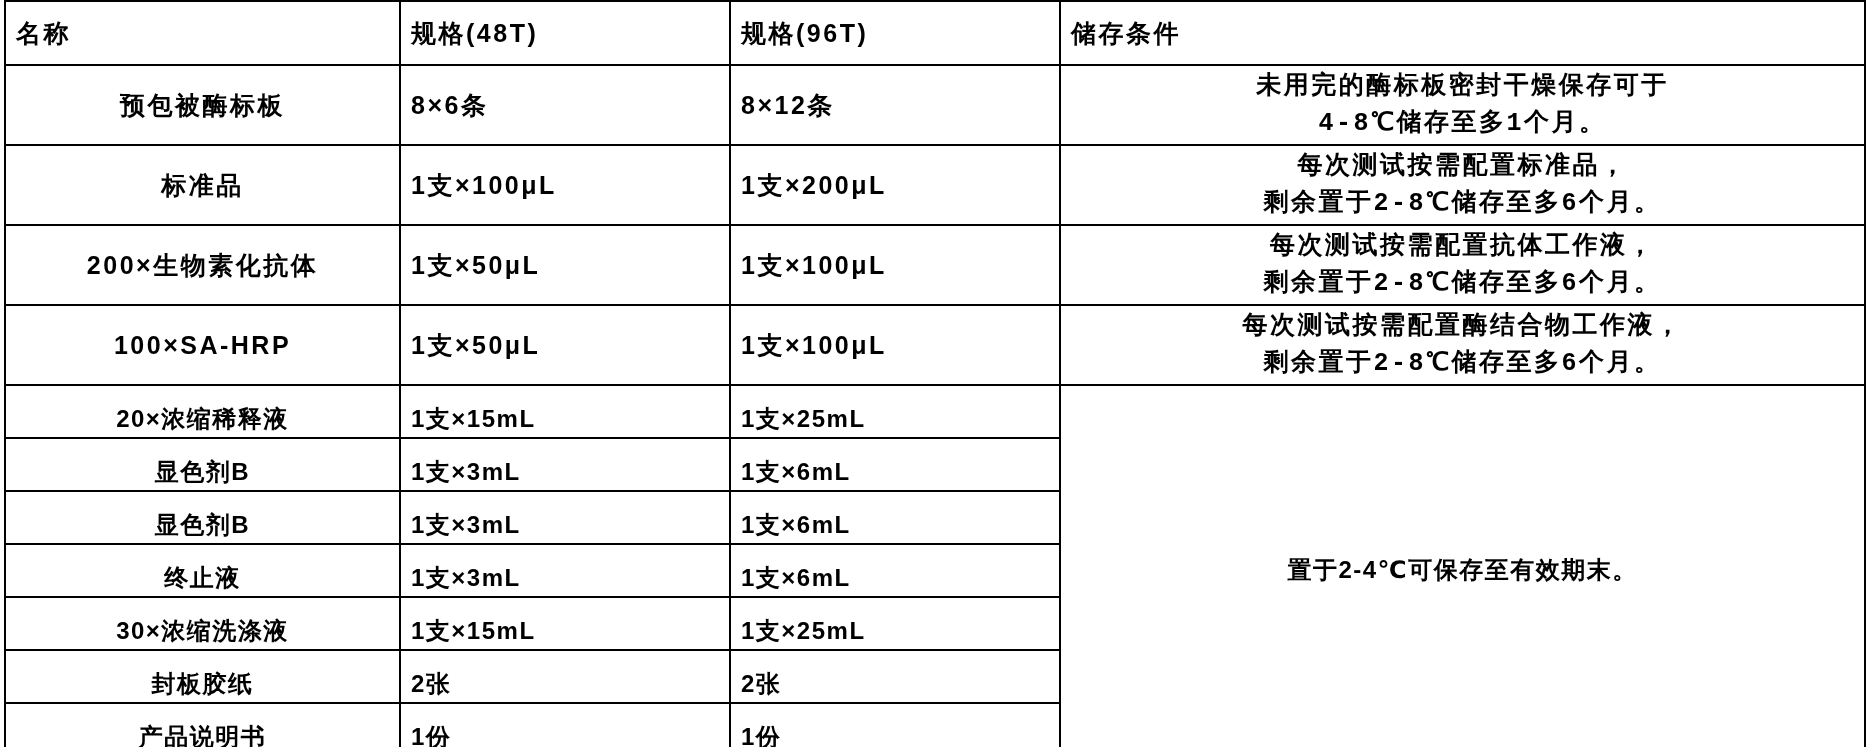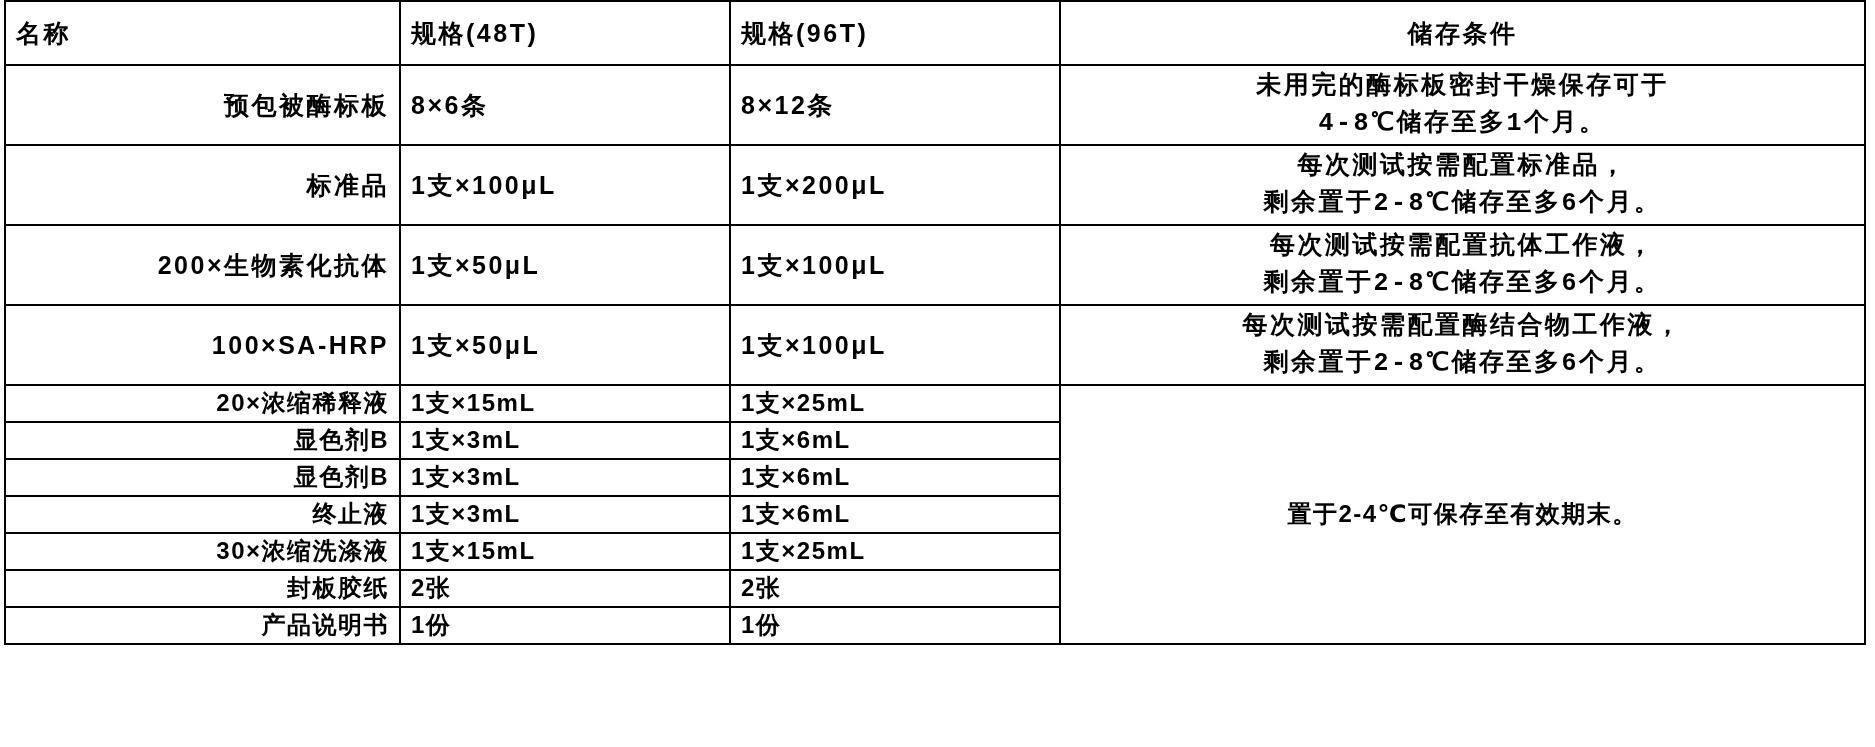--- a/index.html
+++ b/index.html
@@ -38,47 +38,46 @@
   col.c-name    { width: 395px; }
   col.c-48      { width: 330px; }
   col.c-96      { width: 330px; }
   col.c-storage { width: 805px; }
 
   thead td {
     height: 62px;
     font-size: 26px;
   }
   .hdr-center {
-    text-align: center;
   }
   .hdr-left {
     text-align: left;
   }
   td.name-cell {
-    text-align: right;
+    text-align: center;
     white-space: nowrap;
   }
   td.spec-cell {
     text-align: left;
     white-space: nowrap;
   }
   td.storage-cell {
     text-align: center;
   }
   tr.tall td {
     height: 78px;
   }
   tr.short td {
     height: 35px;
     font-size: 24px;
     letter-spacing: 1.5px;
   }
   tr.short td.name-cell,
   tr.short td.spec-cell {
-    padding-top: 0;
+    padding-top: 16px;
     padding-bottom: 0;
   }
   .storage-multiline {
     display: block;
     line-height: 1.5;
     font-family: Liberation Mono, monospace;
   }
 </style>
 </head>
 <body>

